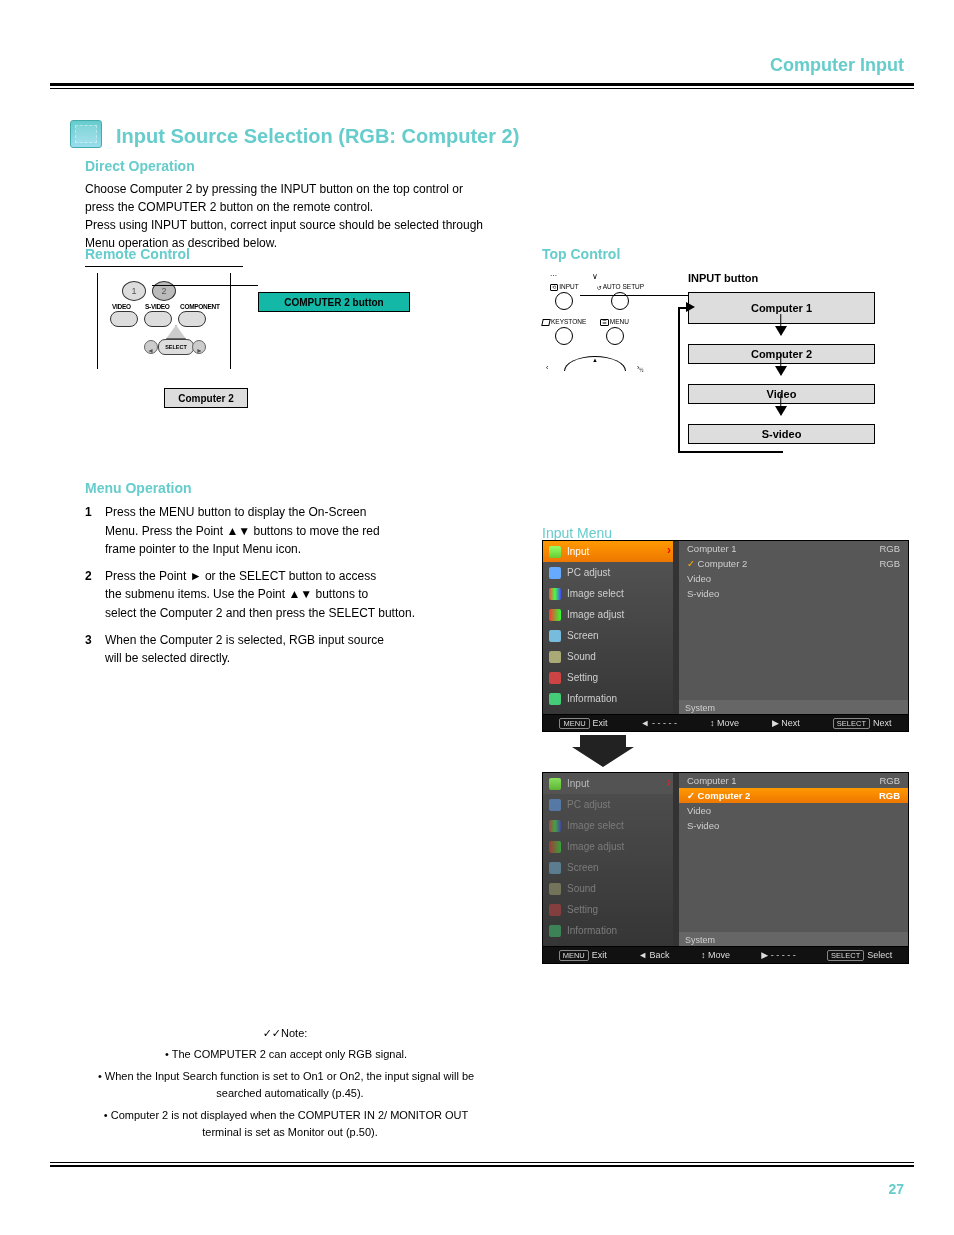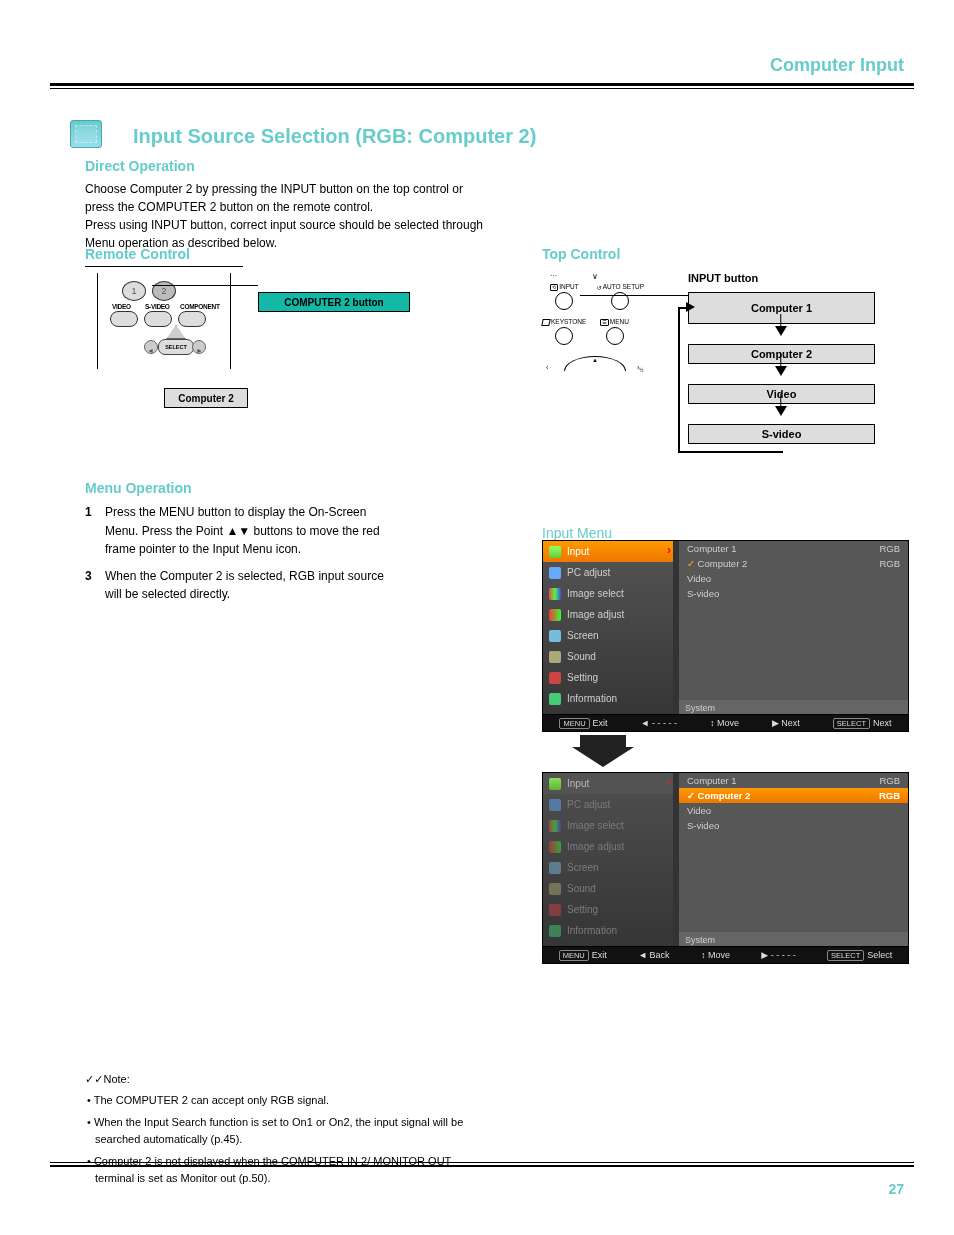--- a/index.html
+++ b/index.html
@@ -28,21 +28,21 @@
     position: absolute;
     right: 50px;
     top: 55px;
     font-size: 18px;
     font-weight: bold;
     color: #6cc;
   }
   .heading-row {
     position: absolute;
     left: 70px; top: 120px;
-    display: flex; align-items: flex-end; gap: 31px;
+    display: flex; align-items: flex-end; gap: 14px;
   }
   .dg-icon {
     width: 30px; height: 26px;
     background: linear-gradient(#6cc,#9de);
     border: 1px solid #4aa; border-radius: 3px;
     position: relative;
   }
   .dg-icon::before {
     content: ""; position: absolute; left: 4px; top: 4px; right: 4px; bottom: 4px;
     background: #fff2; border: 1px dashed #fff6;
@@ -181,21 +181,21 @@
     position: absolute; right: 2px; top: 2px;
     color: #f00; font-weight: bold; font-size: 12px;
   }
 
   .big-arrow {
     position: absolute; left: 572px; top: 735px; width: 62px; height: 32px;
   }
   .big-arrow svg { width: 62px; height: 32px; }
 
   
-  .note-box { position: absolute; left: 85px; top: 1071px; width: 400px; font-size: 11px; line-height: 1.5; }
+  .note-box { position: absolute; left: 85px; top: 1025px; width: 400px; font-size: 11px; line-height: 1.5; text-align: center; }
   .note-box p { margin: 0 0 6px 0; text-indent: -8px; padding-left: 10px; }
   .check { font-family: "Segoe UI Symbol","Arial Unicode MS",sans-serif; }
 
   .bottomline {
     position: absolute; left: 50px; right: 40px; bottom: 68px;
     height: 2px; border-top: 1px solid #000; border-bottom: 2px solid #000;
   }
   .pagenum {
     position: absolute; right: 50px; bottom: 38px; font-size: 14px; font-weight: bold; color: #6cc;
   }
@@ -328,20 +328,23 @@
   <div class="side-line" style="left:678px;top:307px;height:145px"></div>
   <div style="position:absolute;left:678px;top:451px;width:105px;height:1.5px;background:#000"></div>
   <div style="position:absolute;left:678px;top:307px;width:10px;height:1.5px;background:#000"></div>
   <div style="position:absolute;left:686px;top:302px;border-top:5px solid transparent;border-bottom:5px solid transparent;border-left:9px solid #000"></div>
 
   <div class="menu-op-title">Menu Operation</div>
   <div class="menu-txt">
     <p><span class="step-n">1</span><span>Press the MENU button to display the On-Screen</span><br>
        <span style="padding-left:20px">Menu. Press the Point ▲▼ buttons to move the red</span><br>
        <span style="padding-left:20px">frame pointer to the Input Menu icon.</span></p>
+    <p><span class="step-n">2</span><span>Press the Point ► or the SELECT button to access</span><br>
+       <span style="padding-left:20px"><span>the submenu items. </span><span>Use the Point ▲▼ buttons to</span></span><br>
+       <span style="padding-left:20px">select the Computer 2  and then press the SELECT button.</span></p>
     <p><span class="step-n">3</span><span>When the Computer 2 is selected, RGB input source</span><br>
        <span style="padding-left:20px">will be selected directly.</span></p>
   </div>
 
   <div class="input-menu-label">Input Menu</div>
 
   <div class="osd" style="top:540px">
     <div class="leftmenu">
       <div class="row sel">
           <span class="mic" style="background:linear-gradient(#9f6,#6c3)"></span>

